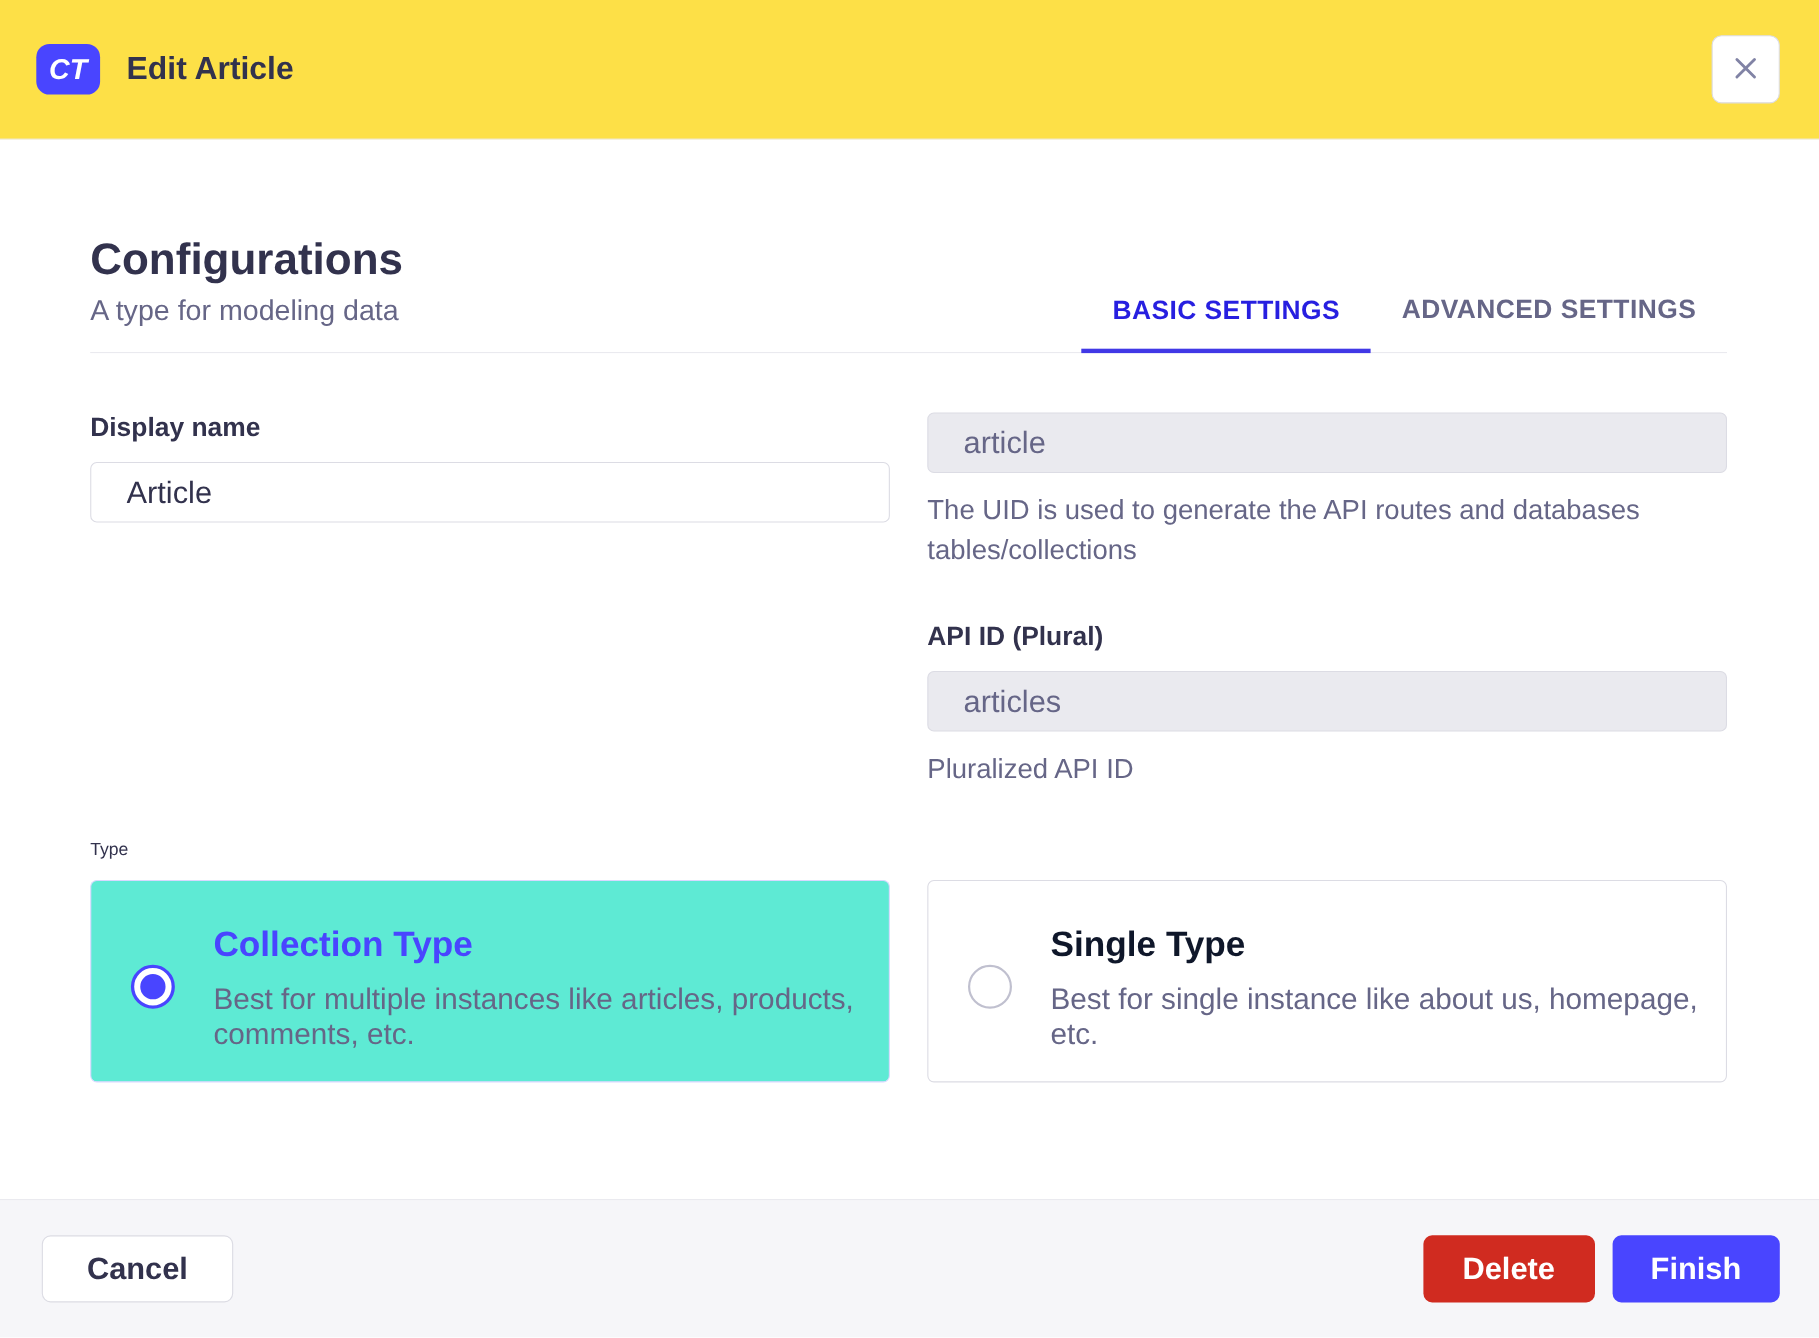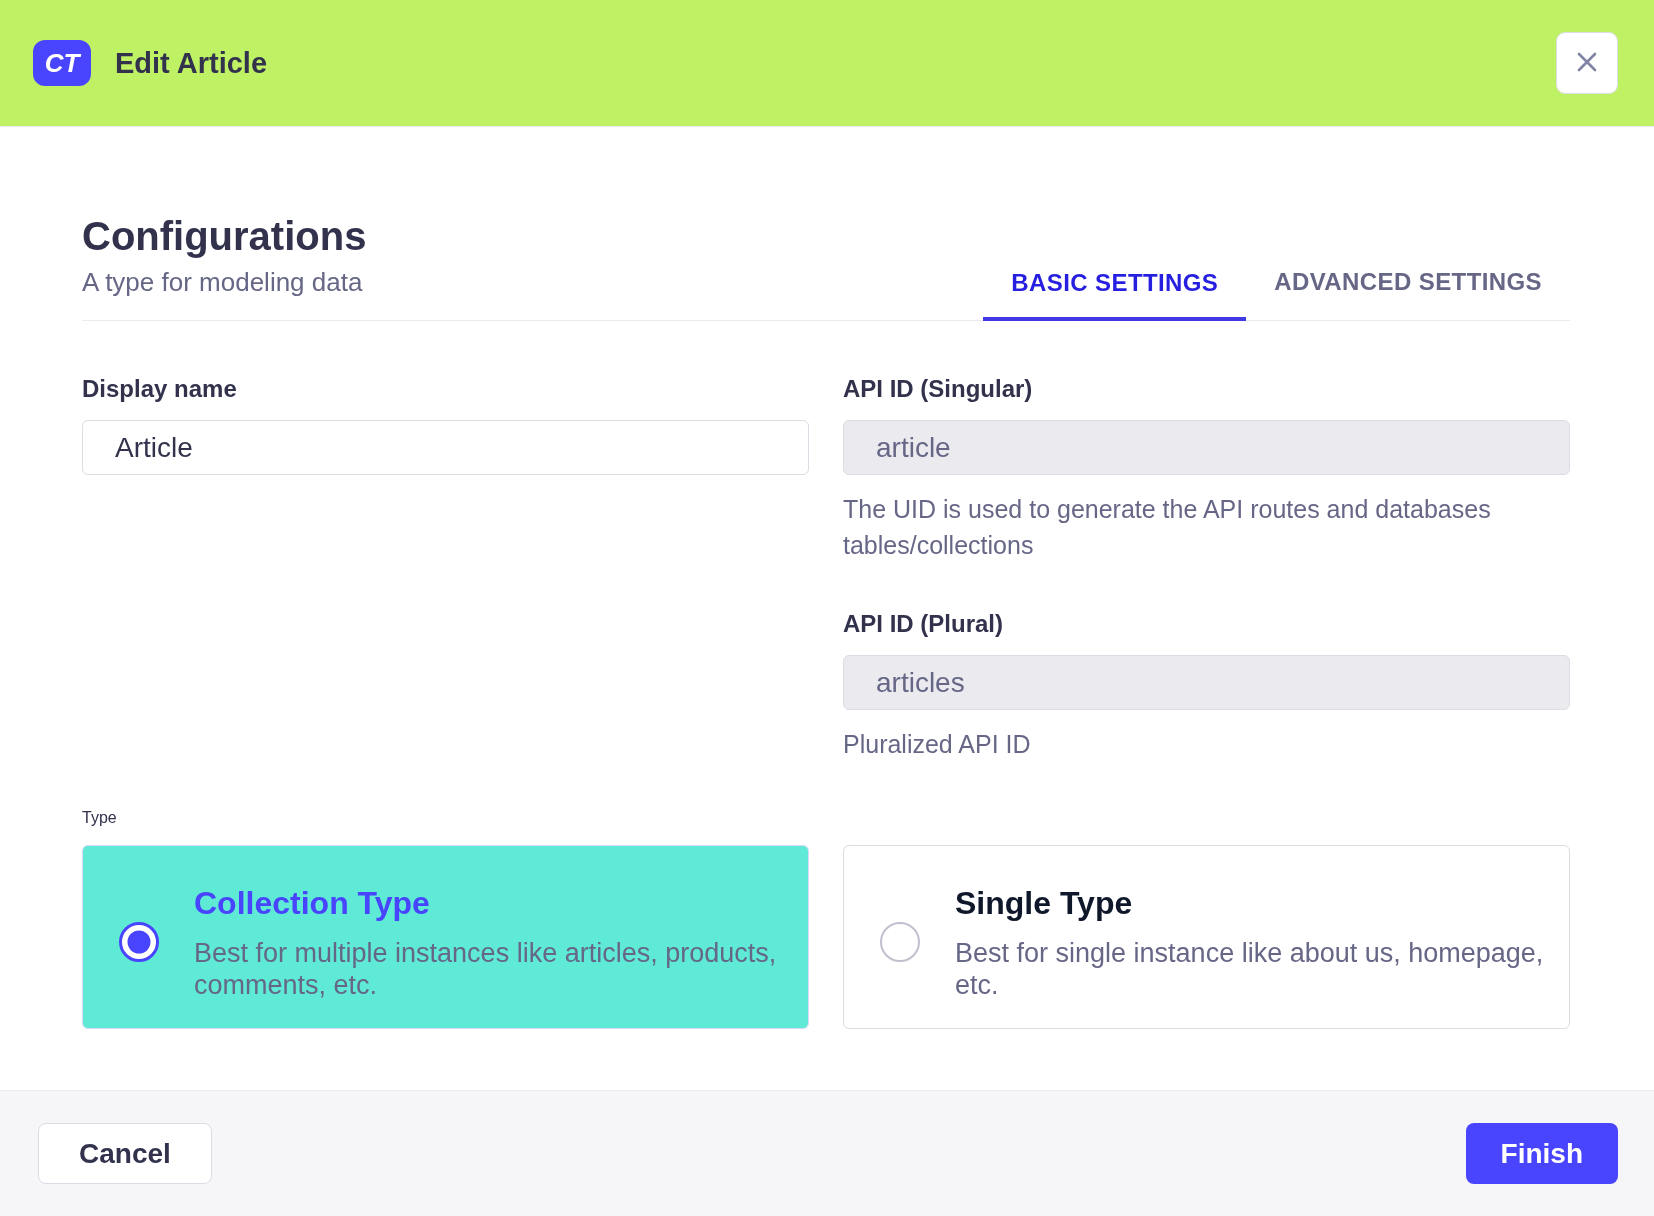--- a/index.html
+++ b/index.html
@@ -7,21 +7,21 @@
   body {
     font-family: "Liberation Sans", sans-serif;
     background: #ffffff;
     color: #32324d;
   }
   .modal { display: flex; flex-direction: column; width: 100%; height: 100%; }
 
   
   .modal-header {
     height: 127px; flex: 0 0 127px;
-    background: #bef264;
+    background: #fde047;
     border-bottom: 1px solid #eaeaef;
     display: flex; align-items: center;
     padding: 0 36px 0 33px;
   }
   .badge {
     width: 58px; height: 46px; border-radius: 12px;
     background: #4945ff; color: #ffffff;
     display: flex; align-items: center; justify-content: center;
     font-size: 26px; font-weight: 700; font-style: italic;
   }
@@ -147,21 +147,20 @@
 
       <div class="form-col">
         <div class="field">
           <label class="field-label">Display name</label>
           <input class="text-input" type="text" value="Article" style="">
         </div>
       </div>
 
       <div class="form-col">
         <div class="field">
-          <label class="field-label">API ID (Singular)</label>
           <input class="text-input" type="text" disabled="" value="article" style="">
           <div class="hint">
             <div>The UID is used to generate the API routes and databases</div>
             <div>tables/collections</div>
           </div>
         </div>
 
         <div class="field">
           <label class="field-label">API ID (Plural)</label>
           <input class="text-input" type="text" disabled="" value="articles" style="">
@@ -194,16 +193,17 @@
         </div>
 
       </div>
     </div>
 
   </main>
 
   <footer class="modal-footer">
     <button class="btn btn-cancel">Cancel</button>
     <div class="footer-spacer"></div>
+    <button class="btn btn-delete">Delete</button>
     <button class="btn btn-finish">Finish</button>
   </footer>
 
 </div>
 
 </body></html>

